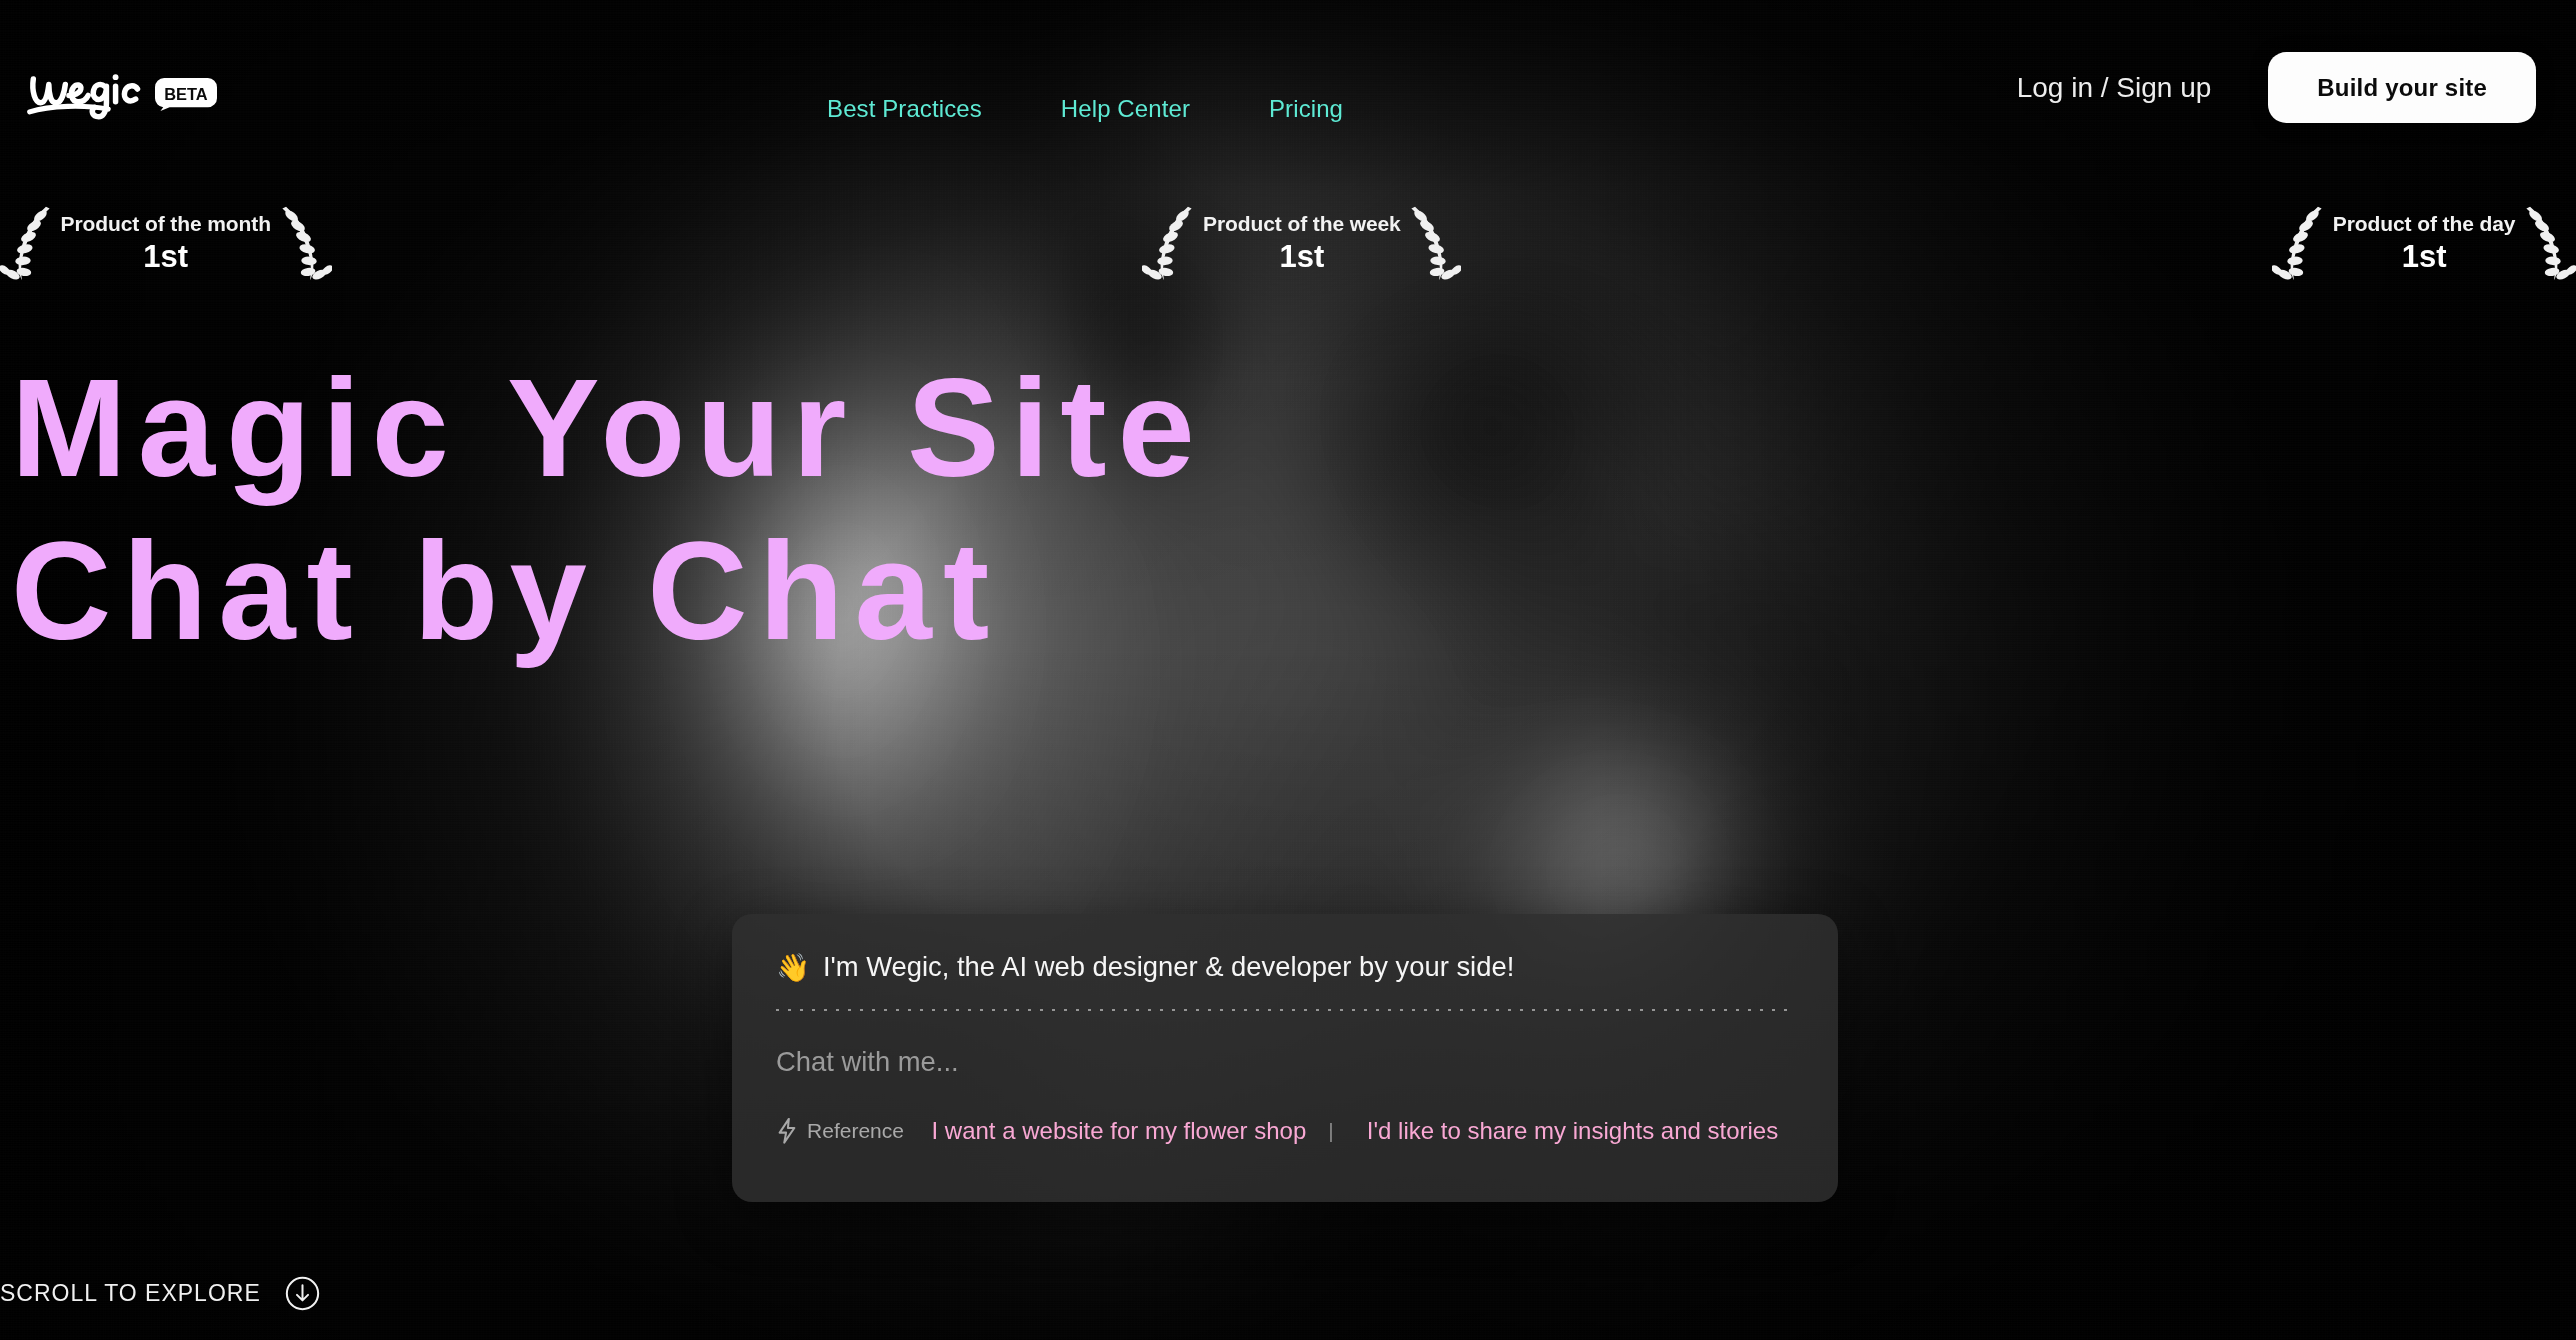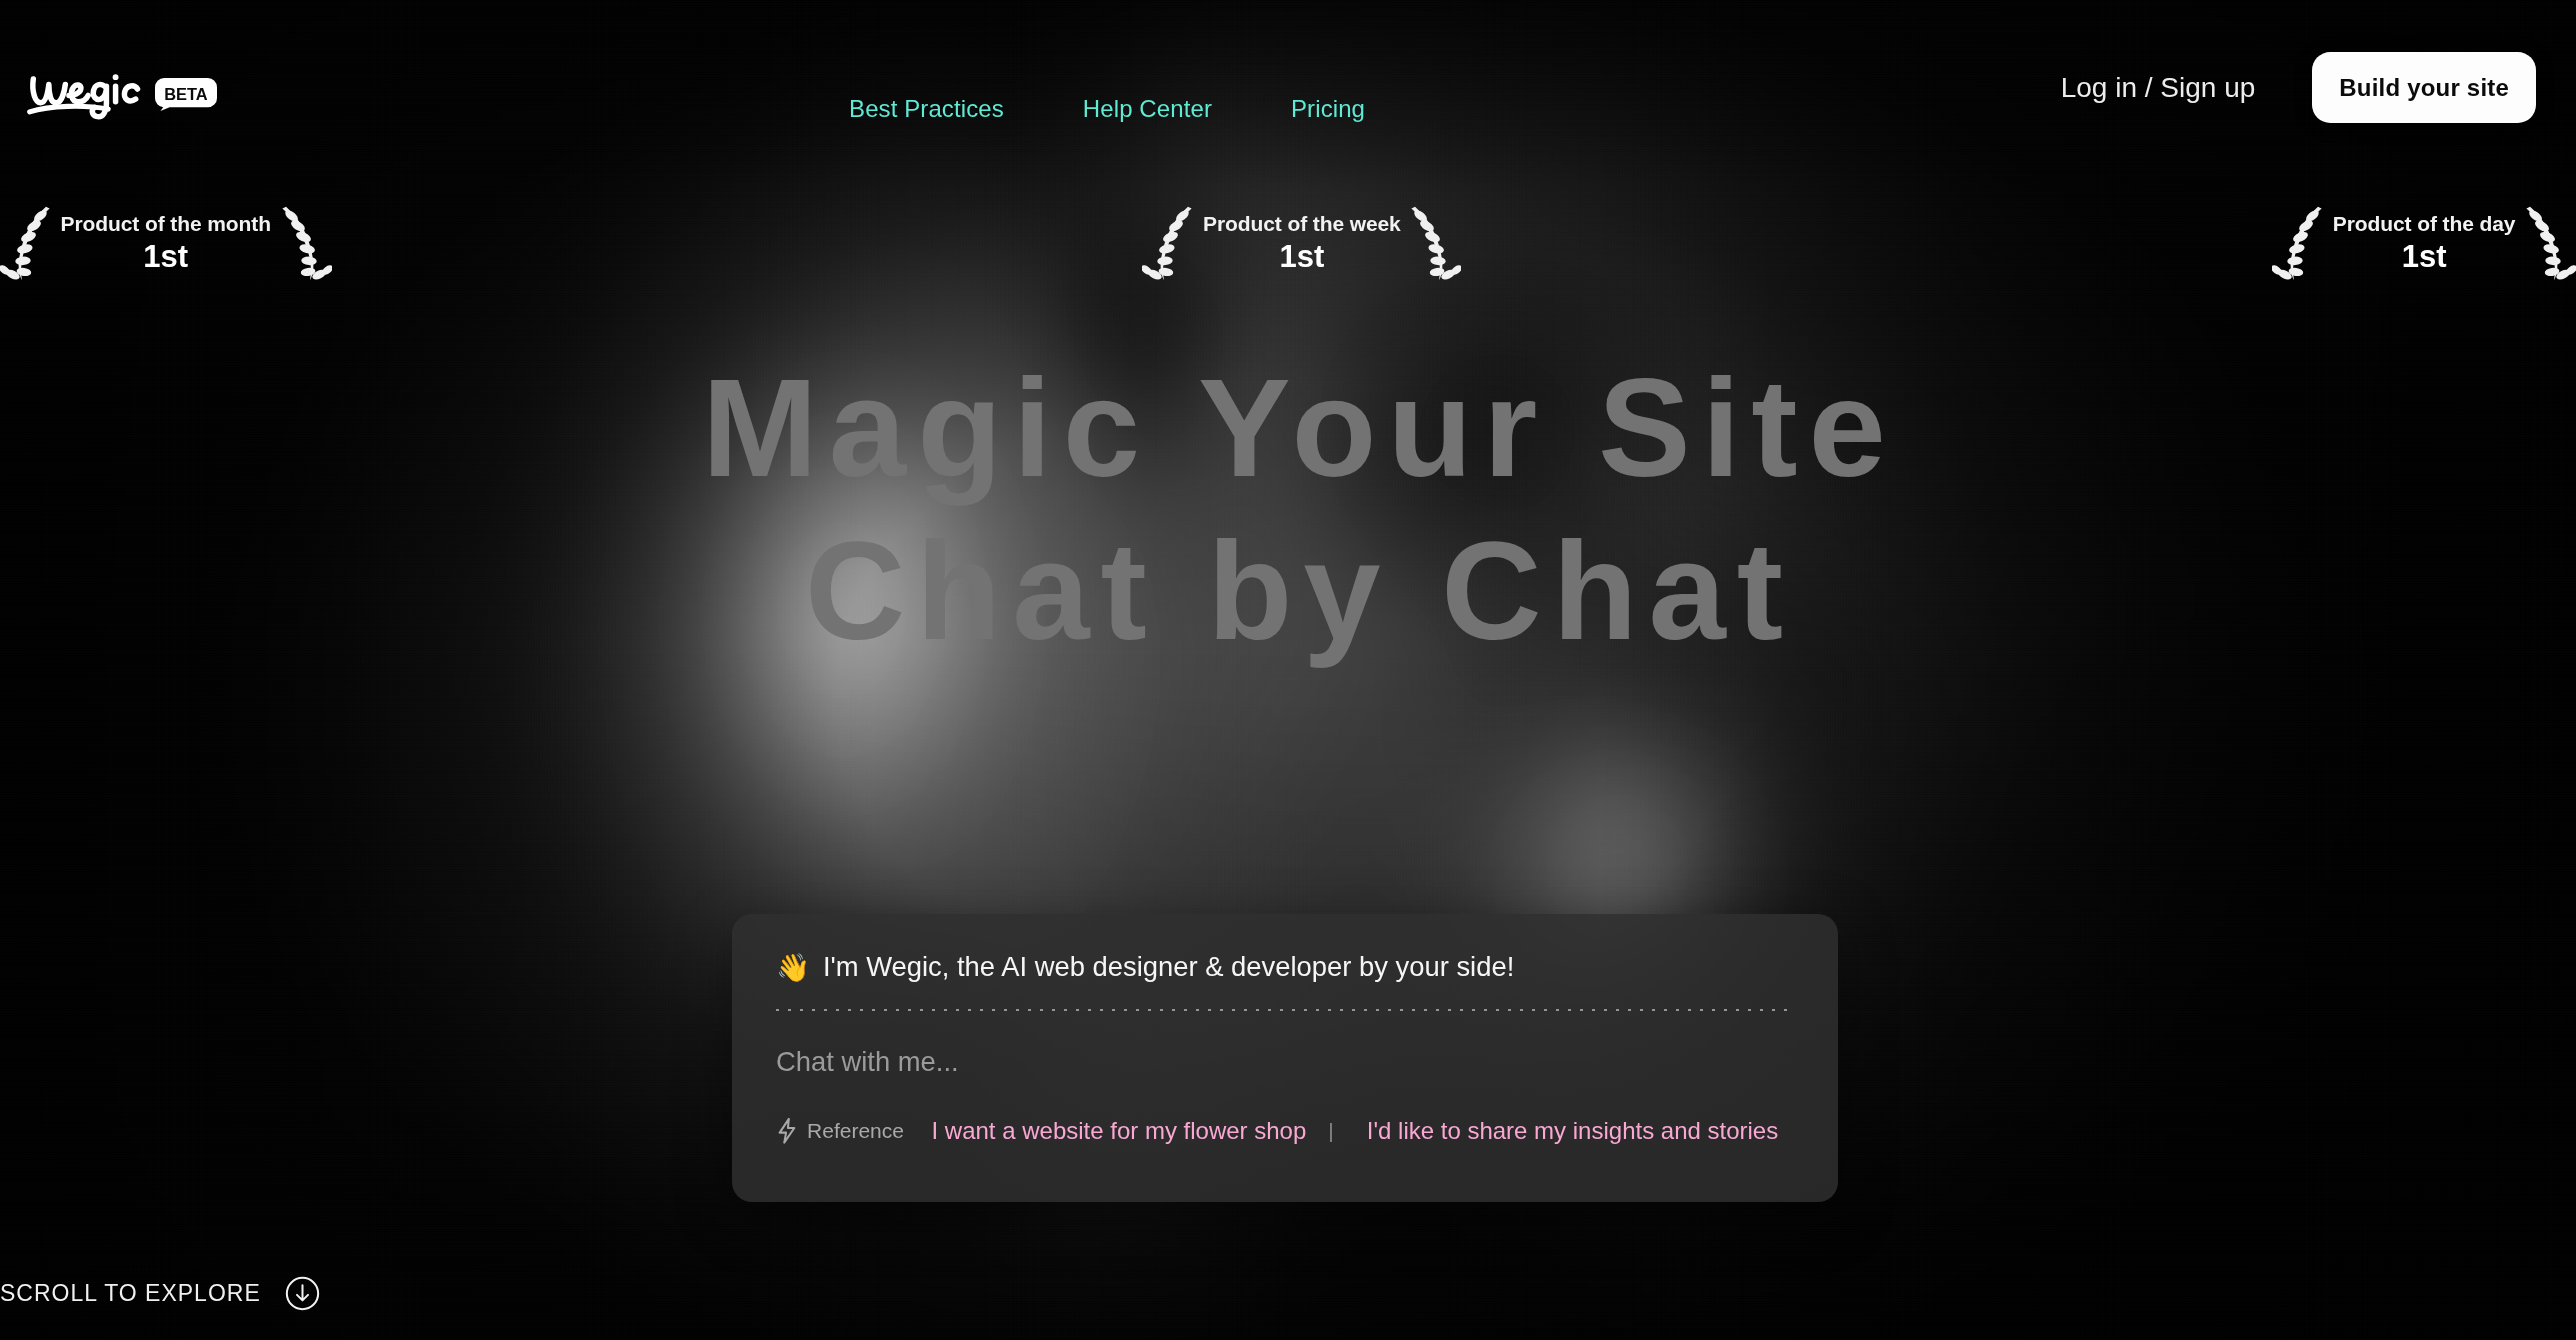--- a/index.html
+++ b/index.html
@@ -89,21 +89,21 @@
   }
 
   .header-right { display:flex; align-items:center; gap:57px; flex:0 0 auto; }
   .login-link {
     color:#ededed; font-size:28px; font-weight:400;
     text-decoration:none; white-space:nowrap; cursor:pointer;
   }
   .build-btn {
     background:#fdfdfd; color:#0b0b0b;
     border:none; border-radius:18.3px;
-    padding:0 27px; height:71px;
+    padding:0 49px; height:71px;
     font-family:"Liberation Sans", sans-serif;
     font-size:24px; font-weight:700;
     letter-spacing:0.2px;
     cursor:pointer; white-space:nowrap;
     box-shadow:0 1.8px 16.5px rgba(0,0,0,.45);
   }
 
   
   .awards {
     position:absolute; top:203px; left:0; right:0;
@@ -121,29 +121,28 @@
     letter-spacing:-0.1px; white-space:nowrap; line-height:1.2;
   }
   .award-rank {
     color:#ffffff; font-size:31px; font-weight:800;
     line-height:1.15; margin-top:2.7px;
   }
 
   
   .headline {
     position:absolute; top:358px; left:0; right:0;
-    text-align:center; z-index:14;
-    color:#737373;
+    text-align:left; z-index:14;
+    color:#f0abfc;
     font-size:139px;
     font-weight:700;
     line-height:1.0;
     letter-spacing:11px;
     text-indent:11px;
     white-space:nowrap;
-    padding-left:12px;
   }
   .headline .line { display:block; }
   .headline .line + .line { margin-top:24px; }
 
   
   .chat-card {
     position:absolute;
     left:732px; top:914px;
     width:1106px; height:288px;
     border-radius:20px;

